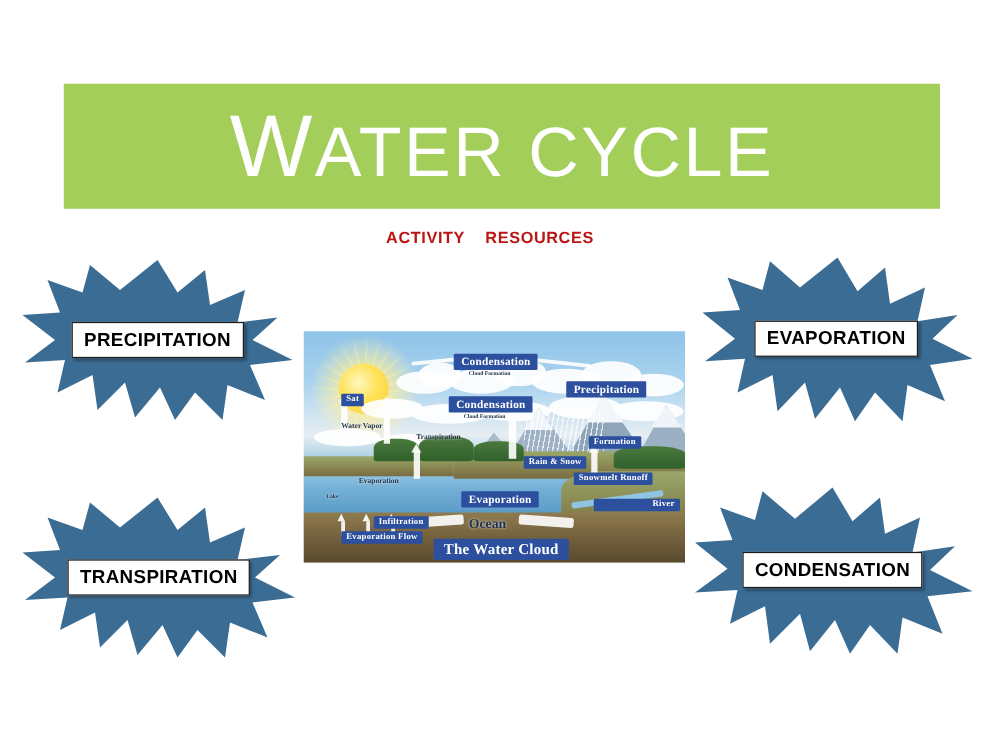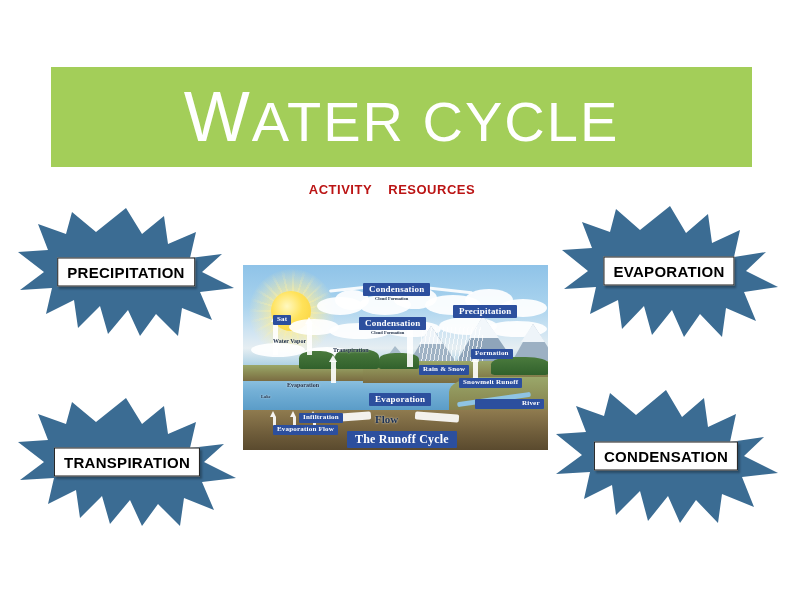--- a/index.html
+++ b/index.html
@@ -328,28 +328,28 @@
     <div class="dlabel lg" style="left:210px; top:40px;">Precipitation</div>
 
     <div class="dtext" style="left:90px;  top:82px;">Transpiration</div>
     <div class="dtext" style="left:44px;  top:117px;">Evaporation</div>
     <div class="dsub" style="left:18px;  top:129px;">Lake</div>
 
     <div class="dlabel" style="left:22px;  top:148px;margin-left:34px;">Infiltration</div>
     <div class="dlabel" style="left:30px;  top:160px;">Evaporation Flow</div>
 
     <div class="dlabel lg" style="left:126px; top:128px;">Evaporation</div>
-    <div class="dtext" style="left:132px; top:148px; font-size:11px; color:#1c3050;">Flow</div>
+    <div class="dtext" style="left:132px; top:148px; font-size:11px; color:#1c3050;">Ocean</div>
 
     <div class="dlabel" style="left:176px; top:100px;">Rain &amp; Snow</div>
     <div class="dlabel" style="left:228px; top:84px;">Formation</div>
     <div class="dlabel" style="left:216px; top:113px;">Snowmelt Runoff</div>
     <div class="dlabel" style="left:232px; top:134px;padding-left:47px;">River</div>
 
-    <div class="dlabel xl" style="left:104px; top:166px;">The Runoff Cycle</div>
+    <div class="dlabel xl" style="left:104px; top:166px;">The Water Cloud</div>
   </div>
 </div>
 
 <div class="burst tl">
   <svg width="220" height="132" viewBox="0 0 220 132">
     <polygon fill="#3b6c93" points="
       110,2 126,28 148,10 152,38 180,26 174,52 206,48 186,66
       218,82 184,86 196,114 166,102 162,130 140,108 124,130 112,104
       92,128 84,100 62,122 58,94 30,108 36,82 4,84 28,66
       2,46 32,44 22,18 50,28 56,6 80,26"></polygon>

